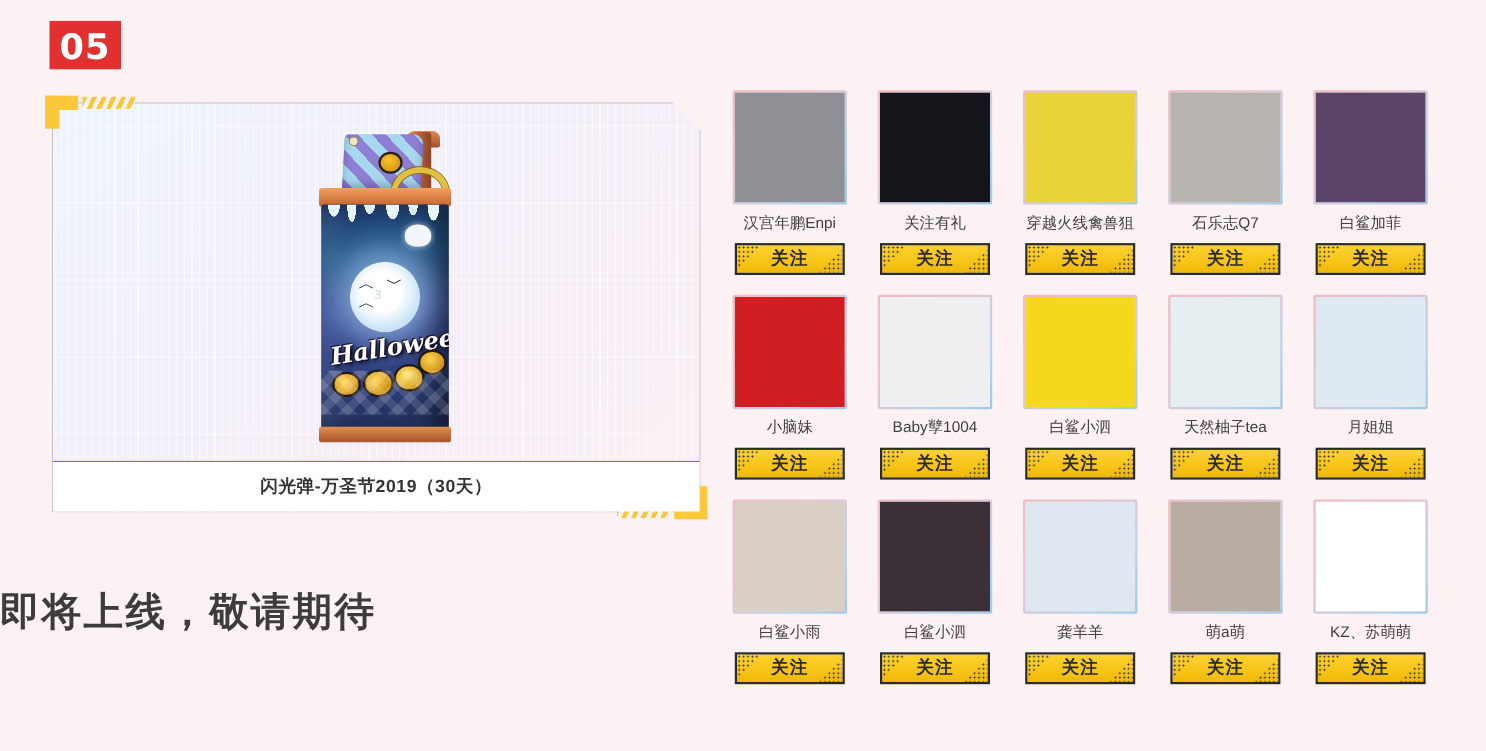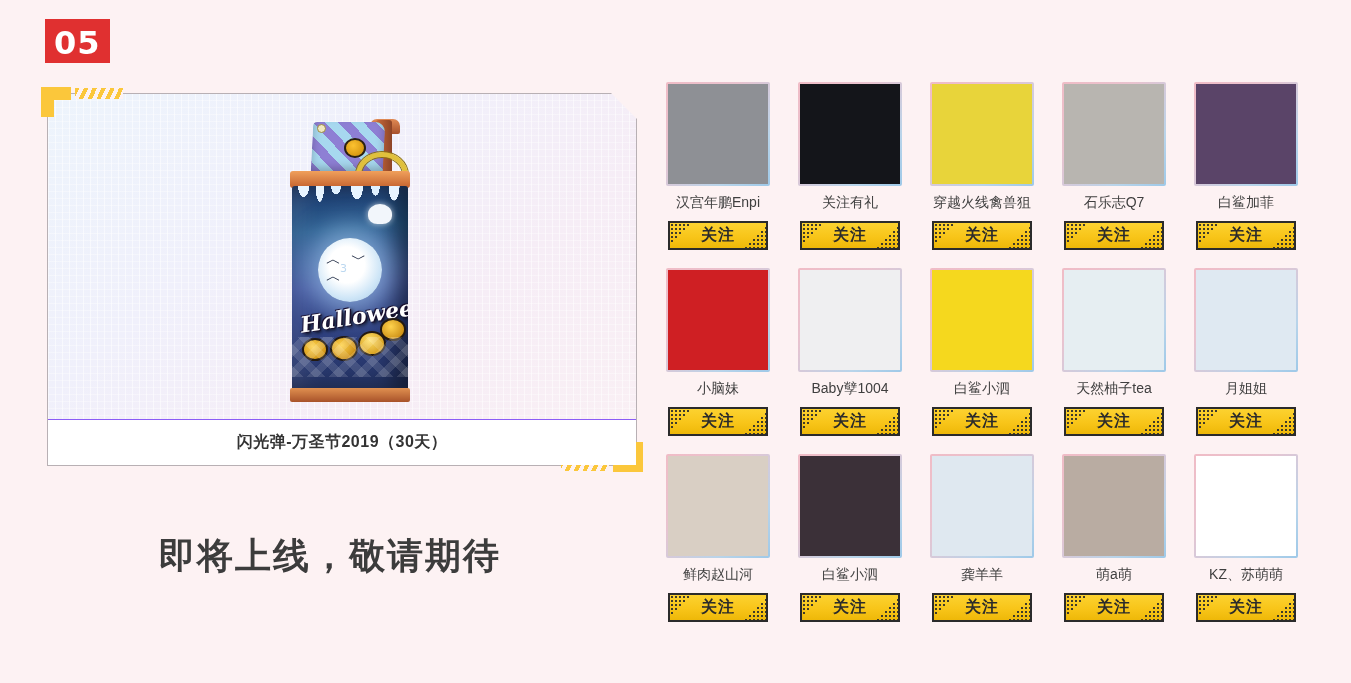--- a/index.html
+++ b/index.html
@@ -180,21 +180,21 @@
     background: linear-gradient(180deg,#e09050,#a8522a); border-radius: 2px;
   }
   .g-num {
     position: absolute; left: 48px; top: 76px; color: #bcd8f0;
     font-size: 11px; font-family: "DejaVu Sans", sans-serif;
   }
 
   
   .coming-soon {
     position: absolute; left: 0; top: 532px; width: 660px;
-    text-align: center; font-size: 36px; font-weight: bold;
+    font-size: 36px; font-weight: bold;
     color: #3c3c3c; letter-spacing: 2px;
   }
 
   
   .right-col { position: absolute; left: 660px; top: 0; width: 691px; height: 683px; }
   .rec-title-wrap { position: absolute; left: 0; top: 21px; width: 691px; text-align: center; }
   .rec-title {
     display: inline-block; position: relative;
     font-size: 30px; font-weight: bold; color: #3a3a3a; letter-spacing: 3px;
   }
@@ -408,21 +408,21 @@
             </div>
           </div>
         </div>
         <div class="grid-row">
           <div class="card">
             <div class="avatar-frame">
               <div class="avatar">
                 <div class="av-bg" style="background:#d9cfc4"></div>
               </div>
             </div>
-            <div class="nick">鲜肉赵山河</div>
+            <div class="nick">白鲨小雨</div>
             <div class="follow-btn">
               <span>关注</span>
             </div>
           </div>
           <div class="card">
             <div class="avatar-frame">
               <div class="avatar">
                 <div class="av-bg" style="background:#3b3038"></div>
               </div>
             </div>

